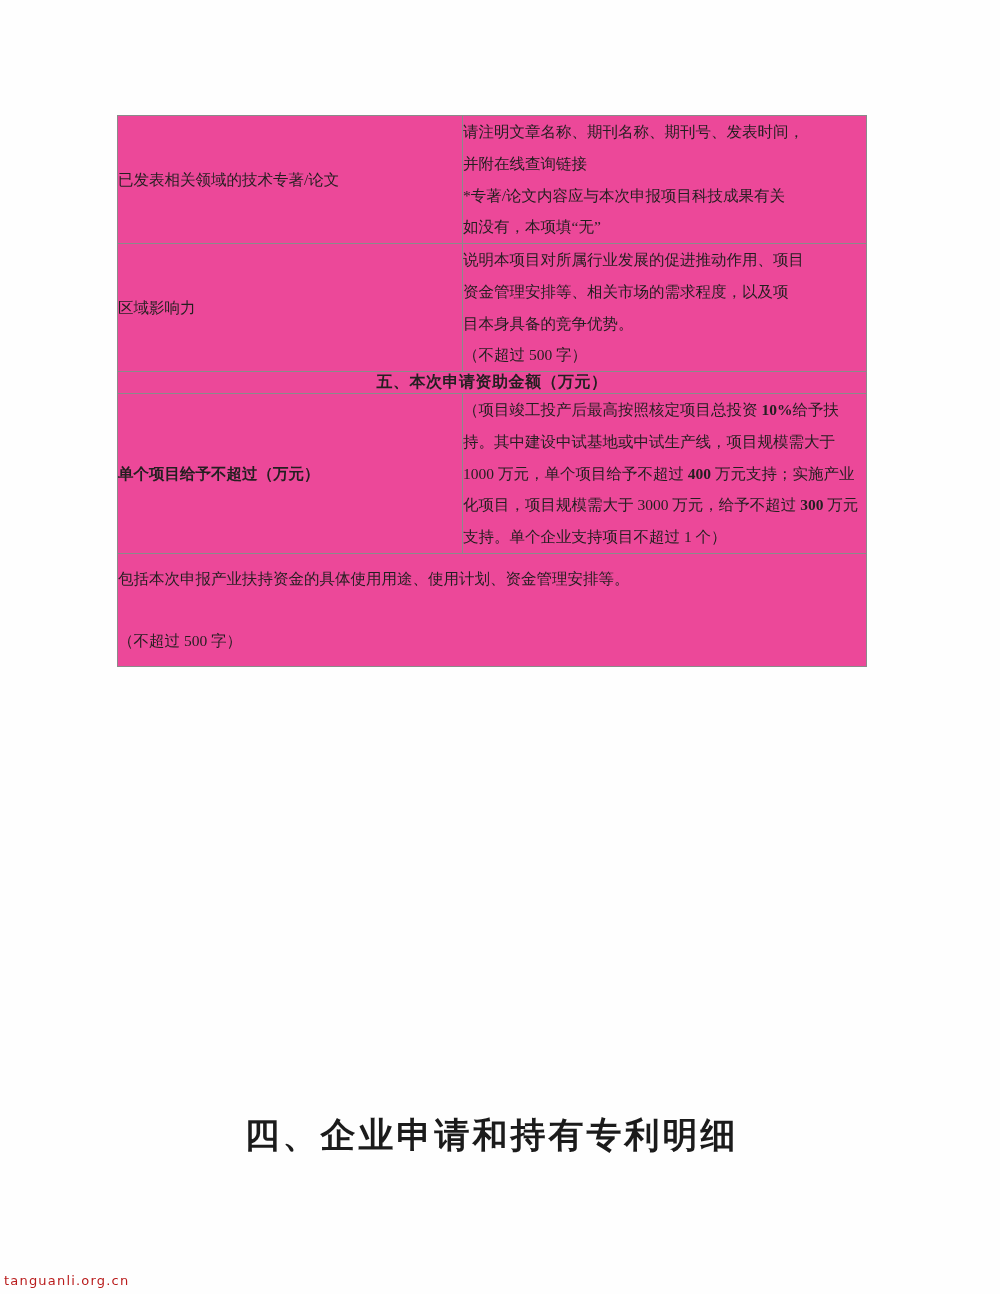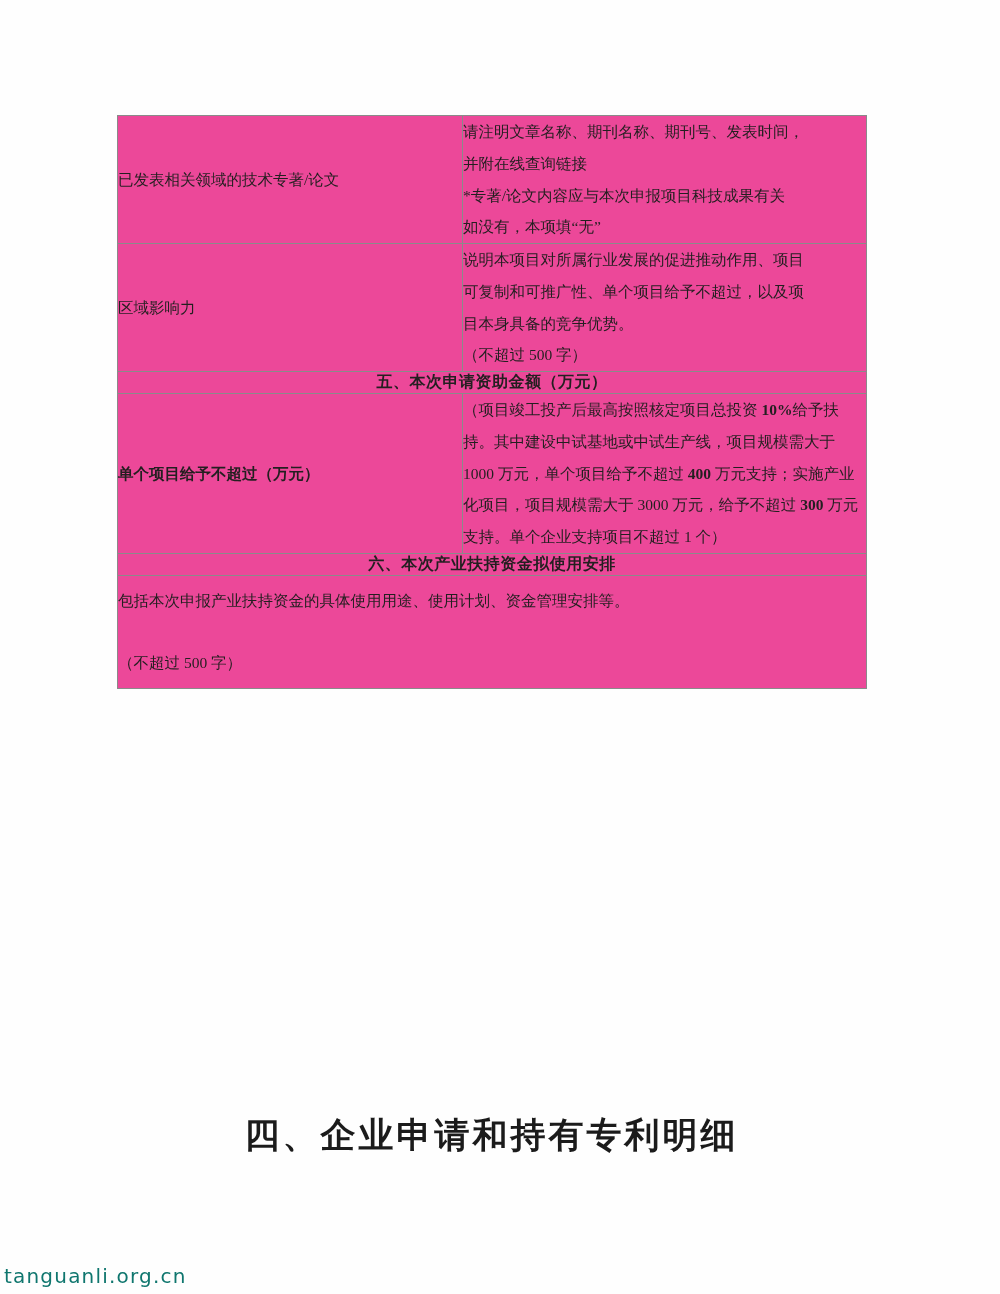--- a/index.html
+++ b/index.html
@@ -98,23 +98,23 @@
     letter-spacing: 3px;
     color: #1b1b1b;
     font-family: "Liberation Serif", "DejaVu Serif", serif;
   }
 
   
   .watermark {
     position: absolute;
     left: 4px;
     bottom: 6px;
-    font-size: 20px;
+    font-size: 13px;
     letter-spacing: 1.2px;
-    color: #0f766e;
+    color: #b91c1c;
     font-family: "DejaVu Sans", "Liberation Sans", sans-serif;
     user-select: none;
   }
 </style>
 </head>
 <body>
 
 <div class="page">
 
   <table class="form-table">
@@ -131,40 +131,37 @@
           <p class="hang">并附在线查询链接</p>
           <p class="hang">*专著/论文内容应与本次申报项目科技成果有关</p>
           <p class="hang">如没有，本项填“无”</p>
         </td>
       </tr>
 
       <tr>
         <td class="label-cell">区域影响力</td>
         <td class="body-cell">
           <p class="hang">说明本项目对所属行业发展的促进推动作用、项目</p>
-          <p class="hang">可复制和可推广性、单个项目给予不超过，以及项</p>
+          <p class="hang">资金管理安排等、相关市场的需求程度，以及项</p>
           <p class="hang">目本身具备的竞争优势。</p>
           <p class="hang">（不超过 500 字）</p>
         </td>
       </tr>
 
       <tr>
         <td class="section-head" colspan="2">五、本次申请资助金额（万元）</td>
       </tr>
 
       <tr>
         <td class="label-cell bold" style="width:246px">单个项目给予不超过（万元）</td>
         <td class="body-cell">
           <span class="first-indent" id="funding-text"><span>（项目竣工投产后最高按照核定项目总投资 </span><b>10%</b><span>给予扶持。其中建设中试基地或中试生产线，项目规模需大于 1000 万元，单个项目给予不超过 </span><b>400</b><span> 万元支持；实施产业化项目，项目规模需大于 3000 万元，给予不超过 </span><b>300</b><span> 万元支持。单个企业支持项目不超过 1 个）</span></span>
         </td>
       </tr>
 
-      <tr>
-        <td class="section-head" colspan="2">六、本次产业扶持资金拟使用安排</td>
-      </tr>
 
       <tr>
         <td class="free-cell" colspan="2">
           <p>包括本次申报产业扶持资金的具体使用用途、使用计划、资金管理安排等。</p>
           <p>（不超过 500 字）</p>
         </td>
       </tr>
 
     </tbody>
   </table>

